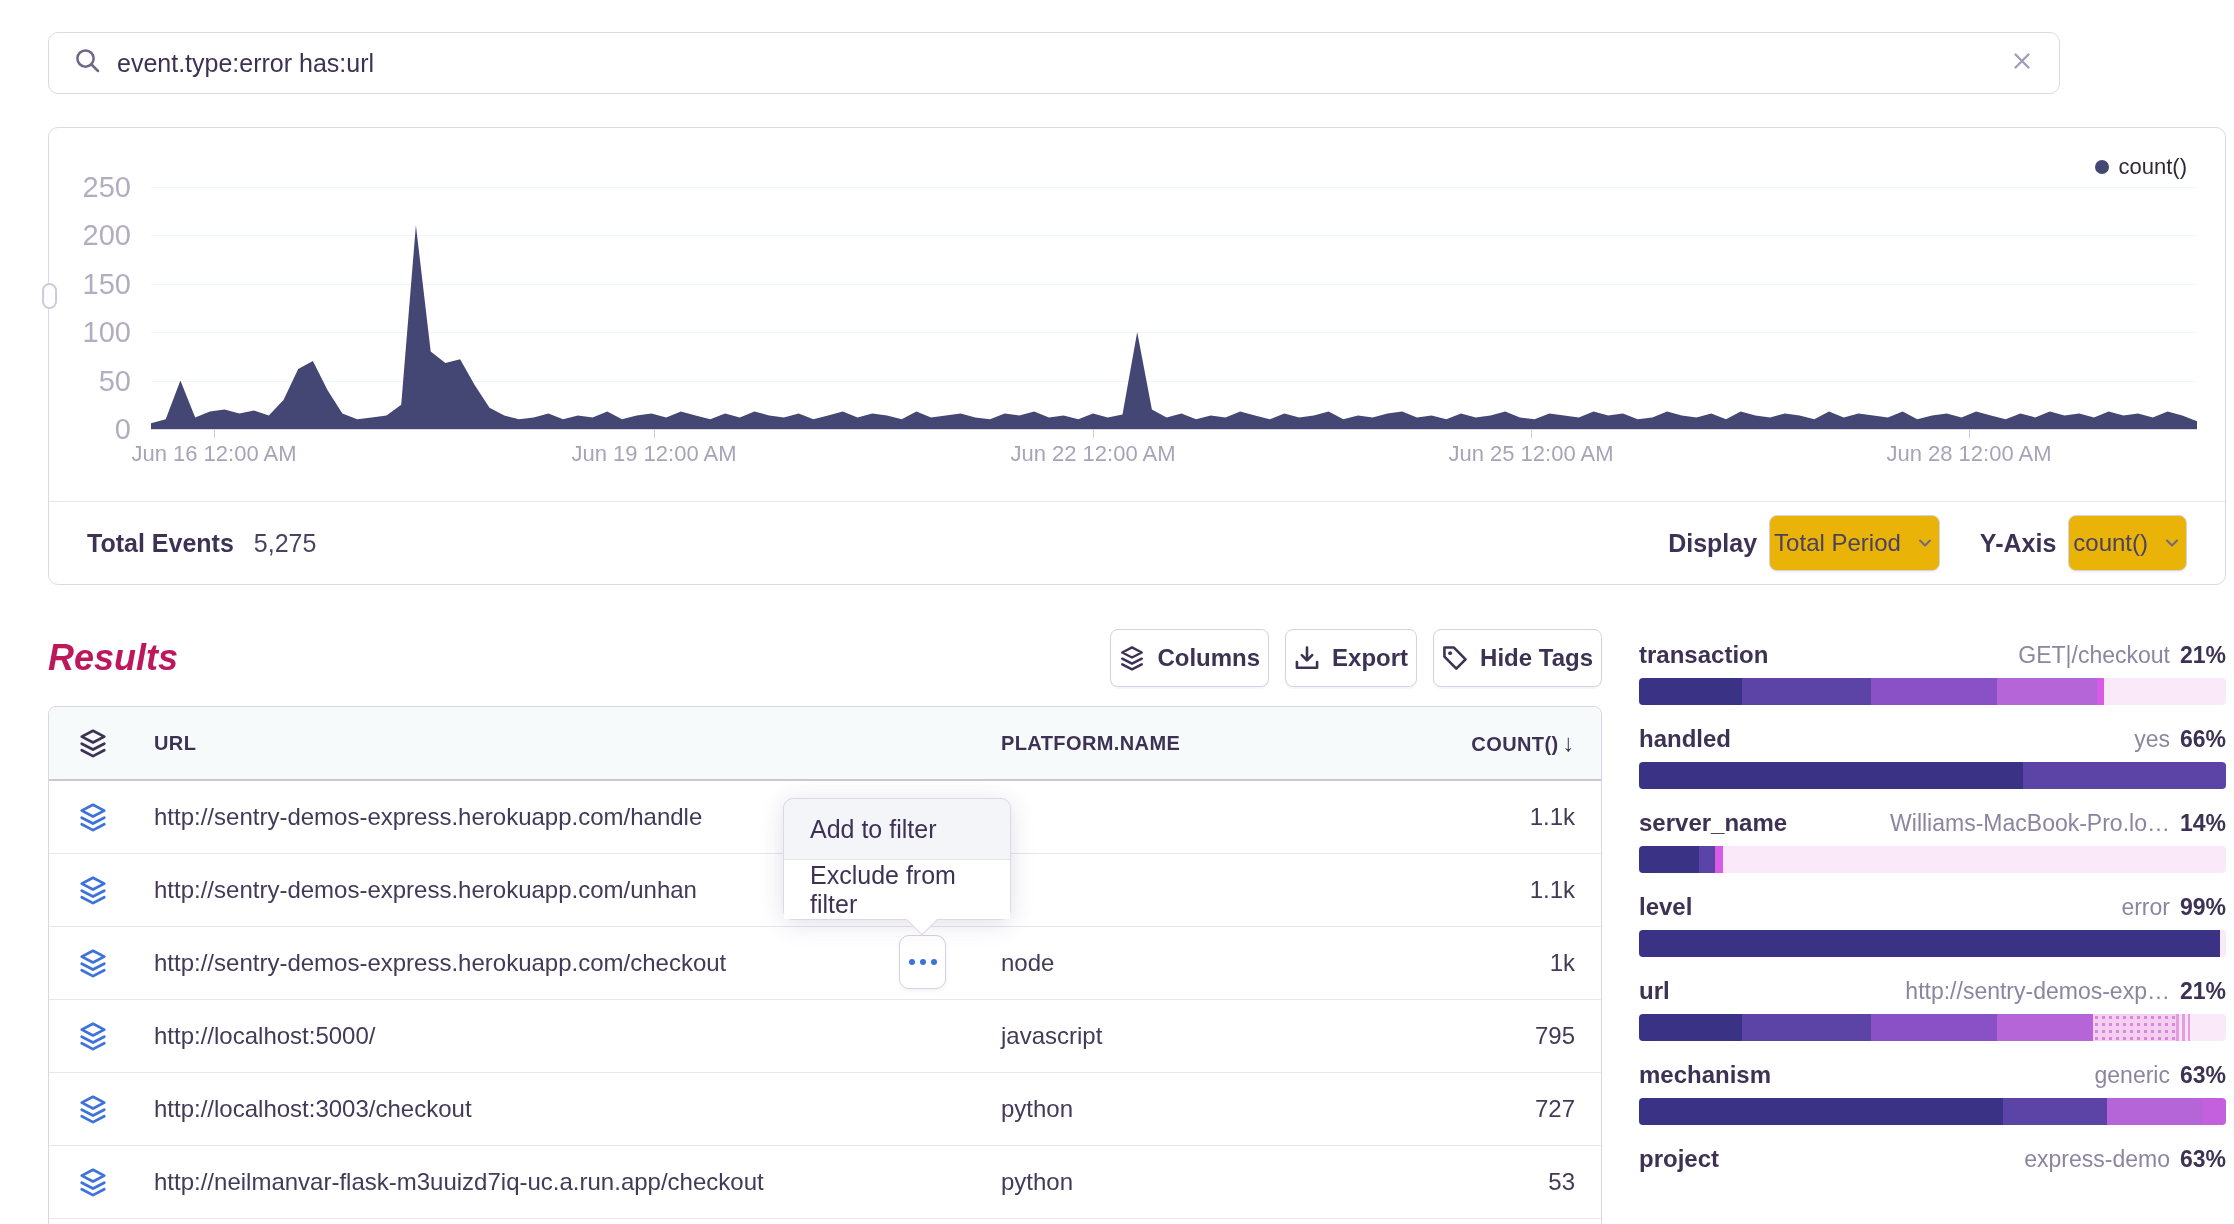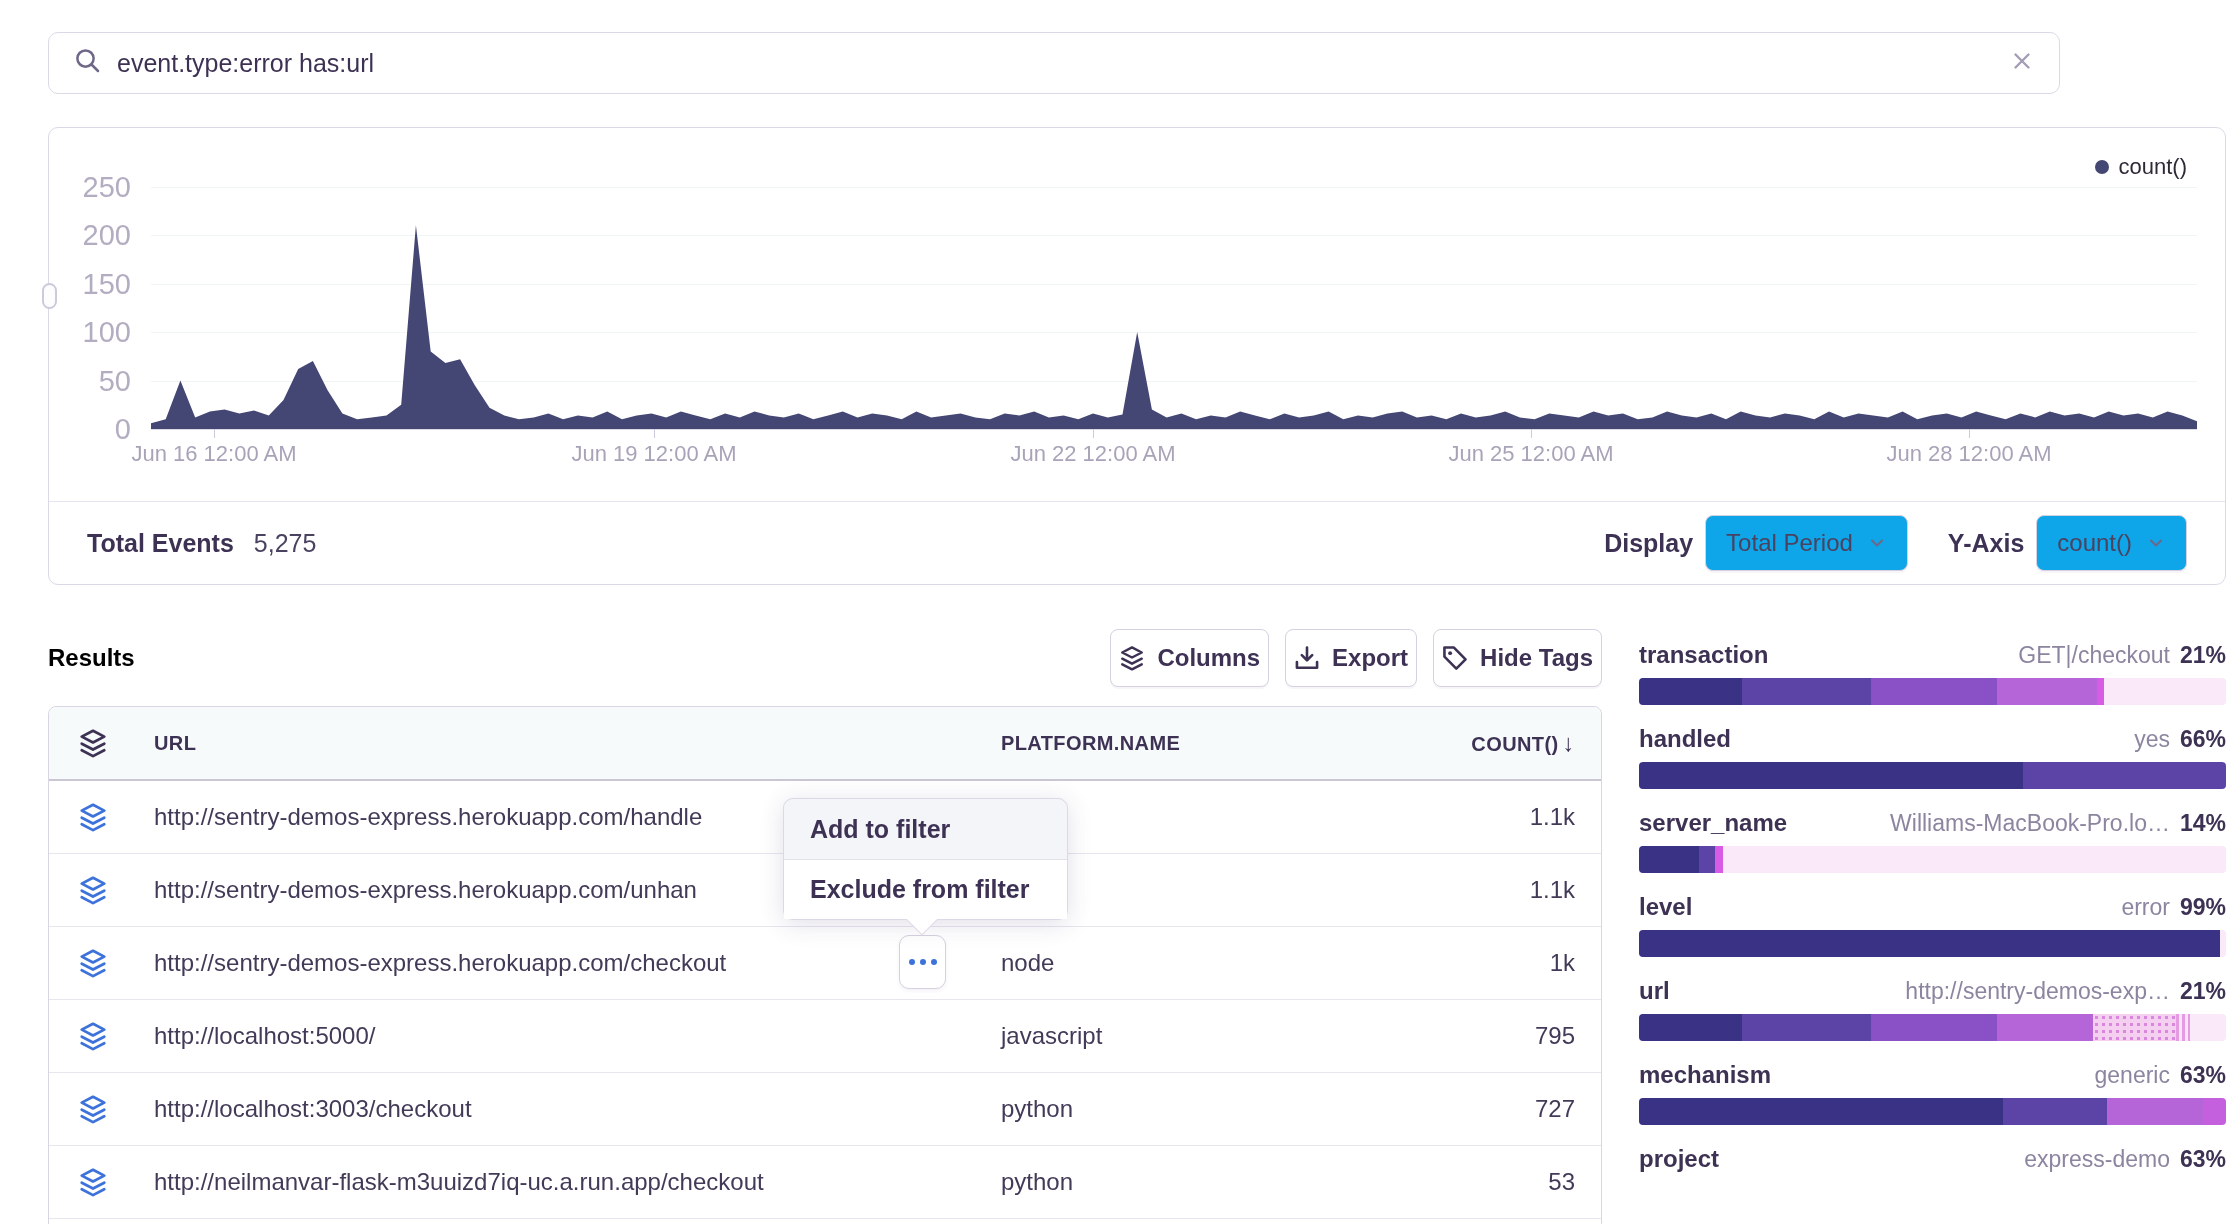--- a/index.html
+++ b/index.html
@@ -26,30 +26,30 @@
   .ylab { position:absolute; width:70px; left:12px; text-align:right; font-size:29px; color:#B3ADC1; line-height:26px; }
   .xlab { position:absolute; top:313px; transform:translateX(-50%); font-size:22px; color:#A9A3B8; white-space:nowrap; }
   .xtick { position:absolute; top:301px; width:1px; height:9px; background:#CFCADB; }
   .areasvg { position:absolute; left:102px; top:53px; }
   .chart-footer { position:absolute; left:0; right:0; top:373px; bottom:0; border-top:1.5px solid #E7E3EF;
     display:flex; align-items:center; padding:0 38px; }
   .tot-label { font-weight:bold; font-size:25px; color:#3E3254; }
   .tot-value { font-size:25px; color:#4B4260; margin-left:20px; }
   .foot-right { margin-left:auto; display:flex; align-items:center; gap:12px; }
   .foot-group-label { font-weight:bold; font-size:25px; color:#3E3254; }
-  .dropdown { height:56px; border:1.5px solid #D6D1E0; border-radius:8px; background:#0ea5e9;
-    display:flex; align-items:center; gap:14px; padding:0 20px; font-size:24px; color:#4B4260;
+  .dropdown { height:56px; border:1.5px solid #D6D1E0; border-radius:8px; background:#eab308;
+    display:flex; align-items:center; gap:14px; padding:0 4px; font-size:24px; color:#4B4260;
     box-shadow:0 2px 0 rgba(45,0,85,0.04); cursor:pointer; }
   .foot-gap { width:16px; }
   .grabber { position:absolute; left:42px; top:283px; width:15px; height:26px; border:2px solid #CFCADB;
     border-radius:8px; background:#FDFDFE; }
 
   
   .results-header { position:absolute; left:48px; top:629px; width:1554px; display:flex; align-items:center; }
-  .results-title { font-weight:bold; font-size:24px; color:#000000; }
+  .results-title { font-weight:bold; font-size:36px; color:#be185d;font-style:italic; }
   .btn-row { margin-left:auto; display:flex; gap:16px; }
   .btn { height:58px; border:1.5px solid #D6D1E0; border-radius:8px; background:#fff; display:flex;
     align-items:center; gap:12px; padding:0 8px; font-weight:bold; font-size:24px; color:#3E3254;
     box-shadow:0 2px 0 rgba(45,0,85,0.04); cursor:pointer; }
 
   
   .table { position:absolute; left:48px; top:706px; width:1554px; border:1.5px solid #DAD5E3;
     border-radius:8px 8px 0 0; background:#fff; }
   .thead { display:grid; grid-template-columns:88px 847px 337px 282px; height:74px; align-items:center;
     background:#F6FAFB; border-bottom:2px solid #CBC6D4; border-radius:8px 8px 0 0;
@@ -61,22 +61,22 @@
   .cell-plat { padding-left:17px; }
   .cell-count { text-align:right; padding-right:28px; }
   .th-sort { font-weight:normal; margin-left:4px; font-size:24px; }
   .sliver { height:12px; background:#fff; }
 
   
   .dots-btn { position:absolute; left:899px; top:935px; width:47px; height:54px; background:#fff;
     border:1.5px solid #D6D1E0; border-radius:10px; box-shadow:0 2px 4px rgba(45,0,85,0.06);
     display:flex; align-items:center; justify-content:center; gap:5px; cursor:pointer; z-index:5; }
   .dots-btn i { width:6px; height:6px; border-radius:50%; background:#3D72DB; }
-  .popup { position:absolute; left:783px; top:798px; width:285px; background:#e5e5e5;
-    border:1px solid #DCD8E6; border-radius:10px; box-shadow:0 4px 24px rgba(67,56,114,0.16); z-index:20;font-weight:bold; }
+  .popup { position:absolute; left:783px; top:798px; width:228px; background:#e5e5e5;
+    border:1px solid #DCD8E6; border-radius:10px; box-shadow:0 4px 24px rgba(67,56,114,0.16); z-index:20; }
   .popup-item { height:60px; display:flex; align-items:center; padding-left:26px; font-size:25px;
     color:#3E3254; cursor:pointer; background:#fff; }
   .popup-item.hovered { background:#F4F5F9; border-radius:9px 9px 0 0; }
   .popup-item + .popup-item { border-top:1px solid #E4E1EB; }
   .popup-caret { position:absolute; left:127px; bottom:-12px; width:22px; height:22px; background:#fff;
     transform:rotate(45deg); border-right:1px solid #DCD8E6; border-bottom:1px solid #DCD8E6; }
 
   
   .sidebar { position:absolute; left:1639px; top:641px; width:587px; }
   .sidebar h2 { font-weight:bold; font-size:28px; color:#3E3254; margin-bottom:30px; }

